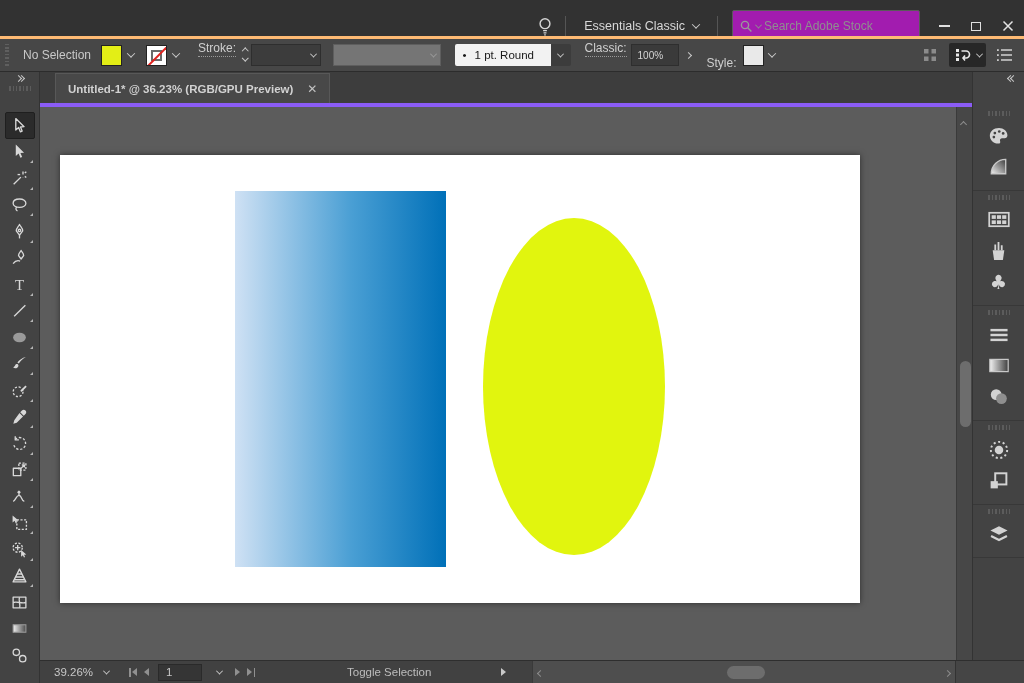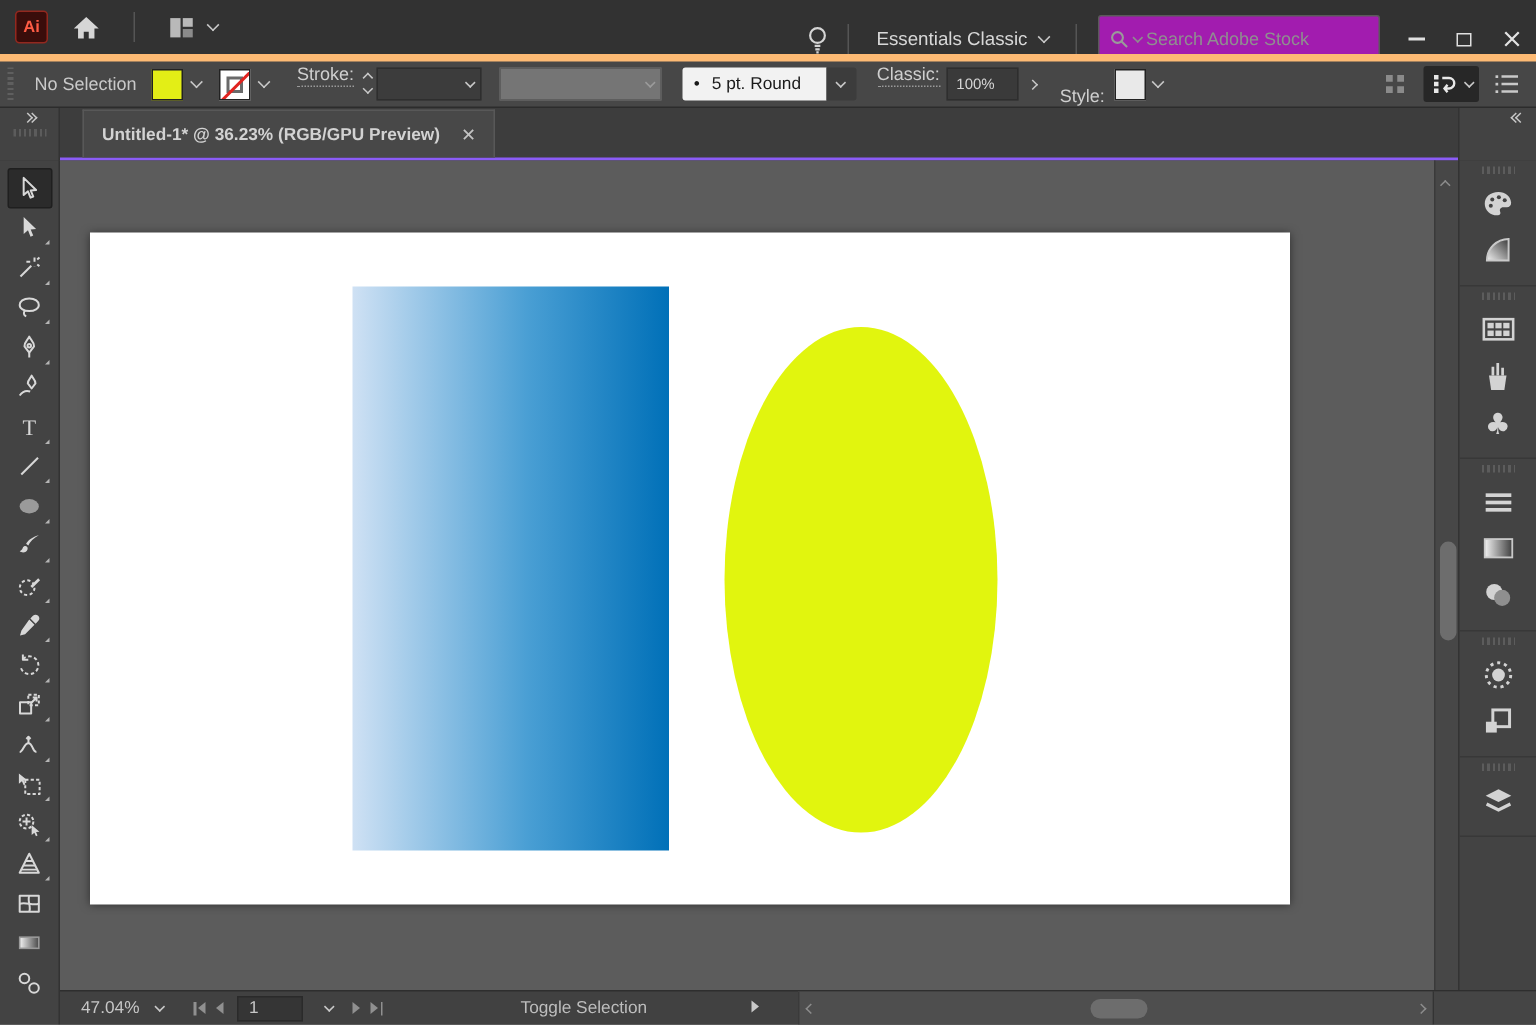--- a/index.html
+++ b/index.html
@@ -23,21 +23,21 @@
   .winbtn { width:32px; height:28px; display:flex; align-items:center; justify-content:center; color:#e3e3e3; }
   .min-glyph { width:11px; height:1.5px; background:#e0e0e0; }
   .max-glyph { width:10px; height:9px; border:1.4px solid #e0e0e0; }
 
   
   .menubar { height:24px; background:#323232; border-top:1px solid #3d3d3d; display:flex; align-items:center;
     padding-left:12px; flex:0 0 24px; }
   .menu-item { color:#d8d8d8; font-size:12.5px; padding:3px 11px; cursor:default; }
 
   
-  .controlbar { height:36px; background:#474747; border-top:5px solid #fdba74; border-bottom:1px solid #2c2c2c;
+  .controlbar { height:36px; background:#474747; border-top:3px solid #fdba74; border-bottom:1px solid #2c2c2c;
     display:flex; align-items:center; flex:0 0 36px; font-size:12px; color:#cfcfcf; }
   .grip-v { width:4px; height:22px; margin-left:5px;
     background:repeating-linear-gradient(0deg,#5f5f5f 0 1.5px,transparent 1.5px 3.5px); }
   .nosel { margin-left:14px; width:78px; color:#c9c9c9; }
   .swatch-wrap { display:flex; align-items:center; }
   .fill-swatch { width:21px; height:21px; border:1px solid #222; }
   .stroke-swatch { width:21px; height:21px; background:#fff; border:1px solid #222; position:relative; overflow:hidden; }
   .stroke-swatch::before { content:""; position:absolute; inset:4px; border:2px solid #6a6a6a; }
   .stroke-swatch::after { content:""; position:absolute; left:9px; top:-4px; width:2.4px; height:30px;
     background:#e0231f; transform:rotate(45deg); }
@@ -67,21 +67,21 @@
   .icon16 { width:18px; height:18px; display:flex; align-items:center; justify-content:center; }
   .dock-btn { background:#272727; border-radius:2px; padding:3px 4px; display:flex; align-items:center; gap:4px; }
 
   
   .tabrow { height:35px; background:#3d3d3d; display:flex; flex:0 0 35px; }
   .tab-toolcol { width:40px; background:#434343; border-right:1px solid #333; display:flex; flex-direction:column;
     align-items:center; padding-top:4px; gap:5px; }
   .dbl-chev { display:flex; }
   .grip-h { width:22px; height:5px;
     background:repeating-linear-gradient(90deg,#5c5c5c 0 1.5px,transparent 1.5px 3.5px); }
-  .tabs { flex:1; display:flex; align-items:stretch; padding-left:15px; border-bottom:2px solid #8b5cf6; }
+  .tabs { flex:1; display:flex; align-items:stretch; padding-left:15px; border-bottom:4px solid #8b5cf6; }
   .tab { background:#484848; border:1px solid #585858; border-bottom:none; margin-top:1px;
     display:flex; align-items:center; gap:14px; padding:0 12px; color:#d2d2d2; font-size:11.5px; font-weight:bold; }
   .tab-close { color:#c3c3c3; font-size:12px; font-weight:normal; }
   .tab-railcol { width:52px; background:#434343; border-left:1px solid #333; display:flex; flex-direction:column;
     align-items:flex-end; padding:4px 8px 0 0; }
 
   
   .main { flex:1; display:flex; min-height:0; }
   .toolbar { width:40px; background:#434343; border-right:1px solid #333; display:flex; flex-direction:column;
     align-items:center; padding-top:5px; overflow:hidden; }
@@ -129,41 +129,20 @@
   .hscroll .la { position:absolute; left:5px; } .hscroll .ra { position:absolute; right:5px; }
   .sb-corner { width:69px; height:100%; background:#454545; border-left:1px solid #333; }
   svg { display:block; }
 </style>
 </head>
 <body>
 
 <div class="app">
 
   <div class="titlebar">
-    <div class="tb-left">
-      <div class="ai-logo">Ai</div>
-      <div class="tb-btn">
-        <span>
-          <svg width="19" height="17" viewBox="0 0 16 14">
-              <path d="M8 1 L15 7.4 H12.6 V13 H9.4 V9.2 H6.6 V13 H3.4 V7.4 H1 Z" fill="#d6d6d6"></path>
-            </svg>
-        </span>
-      </div>
-      <div class="vsep"></div>
-      <div class="tb-btn" style="gap:9px;">
-        <span>
-          <svg width="18" height="15" viewBox="0 0 16 14">
-              <rect x="1" y="1" width="6.4" height="12" fill="#b9b9b9"></rect>
-              <rect x="8.8" y="1" width="6.2" height="5.4" fill="#b9b9b9"></rect>
-              <rect x="8.8" y="7.8" width="6.2" height="5.2" fill="#8b8b8b"></rect>
-            </svg>
-        </span>
-        <span class="chev"></span>
-      </div>
-    </div>
     <div class="tb-right">
       <div class="tb-btn">
         <span>
           <svg width="16" height="19" viewBox="0 0 14 17">
               <circle cx="7" cy="6" r="4.4" fill="none" stroke="#d4d4d4" stroke-width="1.3"></circle>
               <path d="M5.3 12.2 H8.7 M5.7 14.2 H8.3 M6.3 16 H7.7" stroke="#d4d4d4" stroke-width="1.3" fill="none"></path>
             </svg>
         </span>
       </div>
       <div class="vsep"></div>
@@ -221,21 +200,21 @@
     </div>
     <div class="dd-dark" style="width:70px;">
       <span class="chev sm"></span>
     </div>
     <div class="dd-disabled">
       <span class="chev sm"></span>
     </div>
     <div class="brush-dd">
       <div class="brush-face">
         <span>•</span>
-        <span>5 pt. Round</span>
+        <span>1 pt. Round</span>
       </div>
       <div class="brush-chev">
           <span class="chev sm"></span>
         </div>
     </div>
     <span class="lbl">Classic:</span>
     <div class="val-box">
       <span>100%</span>
     </div>
     <div class="arrow-btn">
@@ -667,21 +646,21 @@
                     <path d="M2.5 9.5 L9 12.8 L15.5 9.5" fill="none" stroke="#d3d3d3" stroke-width="1.8"></path>
                   </svg>
                 </span>
               </div>
             </div>
           </div>
       </div>
 
       <div class="statusbar">
         <div class="zoombox">
-          <span class="zoomval">47.04%</span>
+          <span class="zoomval">39.26%</span>
           <span class="chevbtn">
               <span class="chev sm"></span>
             </span>
         </div>
         <div class="navcluster">
           <span class="navpair">
               <span class="nbar"></span>
               <span class="tri l"></span>
             </span>
           <span class="navpair">

